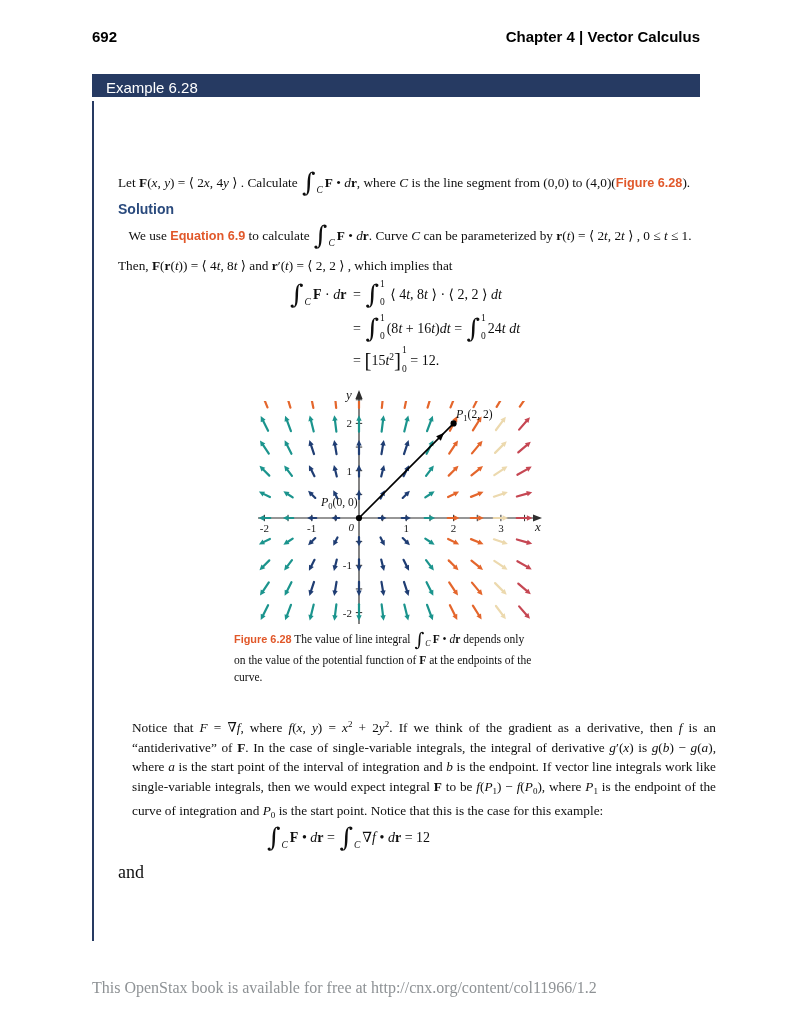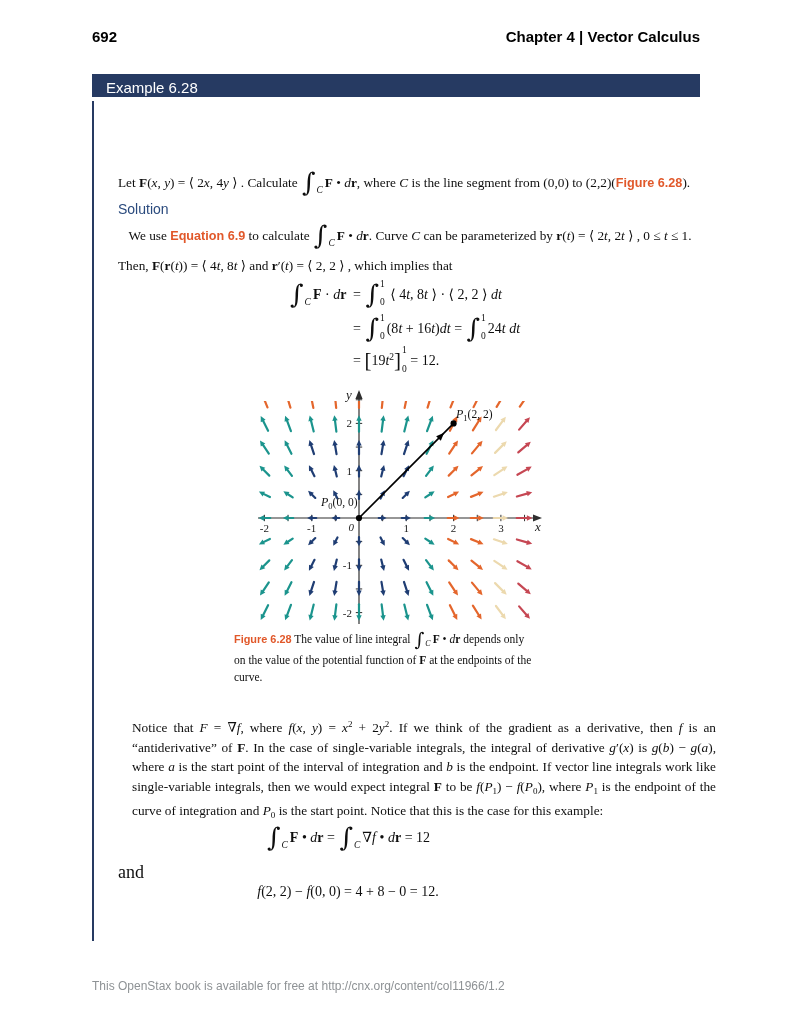--- a/index.html
+++ b/index.html
@@ -10,37 +10,37 @@
         font-family:"Liberation Serif","DejaVu Serif",serif;color:var(--ink);}
   .abs{position:absolute;}
   .hdr{font-family:"Liberation Sans","DejaVu Sans",sans-serif;font-size:15px;font-weight:700;color:#000;}
   .banner{left:92px;top:74px;width:608px;height:23px;background:var(--navy);box-sizing:border-box;
           color:#fff;font-family:"Liberation Sans","DejaVu Sans",sans-serif;font-size:15px;
           line-height:27px;padding-left:14px;}
   .leftrule{left:92px;top:101px;width:2px;height:840px;background:var(--navy);}
   .extitle{left:118px;top:113px;font-family:"Liberation Sans","DejaVu Sans",sans-serif;
            font-size:14.5px;font-weight:700;color:var(--hblue);}
   .solhead{left:118px;top:201px;font-family:"Liberation Sans","DejaVu Sans",sans-serif;
-           font-size:14px;font-weight:400;color:var(--hblue);}
+           font-size:14px;font-weight:700;color:var(--hblue);}
   .para{font-size:13.3px;line-height:1.5;}
   .p-intro{left:118px;top:146px;width:584px;margin-top:22px;}
   .p-sol1{left:118px;top:221px;width:584px;text-align:center;}
   .p-sol2{left:118px;top:256px;width:584px;}
   .p-notice{left:132px;top:715px;width:584px;text-align:justify;line-height:19.5px;}
   .m-block{left:289px;top:280px;font-size:14px;}
   .mrow{white-space:nowrap;margin-bottom:2px;}
   .mrow.indent{padding-left:64px;}
   .m-lhs{display:inline-block;width:64px;white-space:nowrap;}
   .m-center{left:118px;width:460px;text-align:center;font-size:14px;white-space:nowrap;}
   .m2{top:823px;} .m3{top:884px;}
   .andword{left:118px;top:862px;font-size:18px;}
   .figwrap{left:245px;top:388px;width:300px;height:238px;}
   .caption{left:234px;top:628px;width:300px;font-size:11.5px;line-height:1.45;}
-  .footer{left:92px;top:979px;font-family:Liberation Sans, sans-serif;
-          font-size:12px;color:var(--gray);}
+  .footer{left:92px;top:979px;font-family:Liberation Serif, serif;
+          font-size:16px;color:var(--gray);}
   
   .seg-n{} .seg-i{font-style:italic;} .seg-b{font-weight:bold;}
   .seg-ob{color:var(--orange);font-weight:700;font-family:Liberation Sans, sans-serif;font-size:0.95em;cursor:pointer;}
   .seg-sup{font-size:0.68em;vertical-align:5px;} .seg-sub{font-size:0.68em;vertical-align:-3px;}
   
   .mint{display:inline-flex;align-items:stretch;height:32px;vertical-align:middle;margin:0 2px 0 1px;position:relative;top:-2px;}
   .isym{font-size:26px;line-height:32px;font-family:"DejaVu Serif","Liberation Serif",serif;}
   .iscr{display:inline-flex;flex-direction:column;justify-content:space-between;padding:2px 0 3px;margin-left:1px;font-size:9.5px;line-height:1;}
   .iscr .it{text-align:left;min-height:9px;} .iscr .ib{min-height:9px;} .ital{font-style:italic;}
   .small-int .mint{height:24px;top:-1px;} .small-int .isym{font-size:19px;line-height:24px;}
@@ -61,21 +61,21 @@
   <div class="abs banner">Example 6.28</div>
   <div class="abs leftrule"></div>
 
 
   <div class="abs para p-intro"><span class="seg-n">Let </span><span class="seg-b">F</span><span class="seg-n">(</span><span class="seg-i">x</span><span class="seg-n">, </span><span class="seg-i">y</span><span class="seg-n">) = ⟨ 2</span><span class="seg-i">x</span><span class="seg-n">, 4</span><span class="seg-i">y</span><span class="seg-n"> ⟩ .  Calculate </span><span class="mint">
         <span class="isym">∫</span>
         <span class="iscr">
           <span class="it"></span>
           <span class="ib ital">C</span>
         </span>
-      </span><span class="seg-b">F</span><span class="seg-n"> • </span><span class="seg-i">d</span><span class="seg-b">r</span><span class="seg-n">,  where </span><span class="seg-i">C</span><span class="seg-n"> is the line segment from (0,0) to (2,2)(</span><span class="seg-ob">Figure 6.28</span><span class="seg-n">).</span></div>
+      </span><span class="seg-b">F</span><span class="seg-n"> • </span><span class="seg-i">d</span><span class="seg-b">r</span><span class="seg-n">,  where </span><span class="seg-i">C</span><span class="seg-n"> is the line segment from (0,0) to (4,0)(</span><span class="seg-ob">Figure 6.28</span><span class="seg-n">).</span></div>
 
   <div class="abs solhead">Solution</div>
 
   <div class="abs para p-sol1"><span class="seg-n">We use </span><span class="seg-ob">Equation 6.9</span><span class="seg-n"> to calculate </span><span class="mint">
         <span class="isym">∫</span>
         <span class="iscr">
           <span class="it"></span>
           <span class="ib ital">C</span>
         </span>
       </span><span class="seg-b">F</span><span class="seg-n"> • </span><span class="seg-i">d</span><span class="seg-b">r</span><span class="seg-n">.  Curve </span><span class="seg-i">C</span><span class="seg-n"> can be parameterized by </span><span class="seg-b">r</span><span class="seg-n">(</span><span class="seg-i">t</span><span class="seg-n">) = ⟨ 2</span><span class="seg-i">t</span><span class="seg-n">, 2</span><span class="seg-i">t</span><span class="seg-n"> ⟩ , 0 ≤ </span><span class="seg-i">t</span><span class="seg-n"> ≤ 1.</span></div>
@@ -101,21 +101,21 @@
             <span class="it">1</span>
             <span class="ib">0</span>
           </span>
         </span><span class="seg-n">(8</span><span class="seg-i">t</span><span class="seg-n"> + 16</span><span class="seg-i">t</span><span class="seg-n">)</span><span class="seg-i">dt</span><span class="seg-n">  =  </span><span class="mint">
           <span class="isym">∫</span>
           <span class="iscr">
             <span class="it">1</span>
             <span class="ib">0</span>
           </span>
         </span><span class="seg-n">24</span><span class="seg-i">t</span><span class="seg-n"> </span><span class="seg-i">dt</span></div>
-    <div class="mrow indent"><span class="seg-n">= </span><span class="brk">[</span><span class="seg-n">19</span><span class="seg-i">t</span><span class="seg-sup">2</span><span class="brk">]</span><span class="brscr">
+    <div class="mrow indent"><span class="seg-n">= </span><span class="brk">[</span><span class="seg-n">15</span><span class="seg-i">t</span><span class="seg-sup">2</span><span class="brk">]</span><span class="brscr">
           <span>1</span>
           <span>0</span>
         </span><span class="seg-n">  =  12.</span></div>
   </div>
 
   <svg class="abs figwrap" width="300" height="238" viewBox="0 0 300 238">
       <defs>
         <clipPath id="fieldclip">
           <rect x="3" y="13" width="294" height="220"></rect>
         </clipPath>
@@ -449,17 +449,16 @@
           <span class="ib ital">C</span>
         </span>
       </span><span class="seg-b">F</span><span class="seg-n"> • </span><span class="seg-i">d</span><span class="seg-b">r</span><span class="seg-n"> = </span><span class="mint">
         <span class="isym">∫</span>
         <span class="iscr">
           <span class="it"></span>
           <span class="ib ital">C</span>
         </span>
       </span><span class="seg-n">∇</span><span class="seg-i">f</span><span class="seg-n"> • </span><span class="seg-i">d</span><span class="seg-b">r</span><span class="seg-n"> = 12</span></div>
   <div class="abs andword">and</div>
-  <div class="abs m-center m3"><span class="seg-i">f</span><span class="seg-n">(2, 2) − </span><span class="seg-i">f</span><span class="seg-n">(0, 0) = 4 + 8 − 0 = 12.</span></div>
 
   <div class="abs footer">This OpenStax book is available for free at http://cnx.org/content/col11966/1.2</div>
 
 </div>
 
 </body></html>

